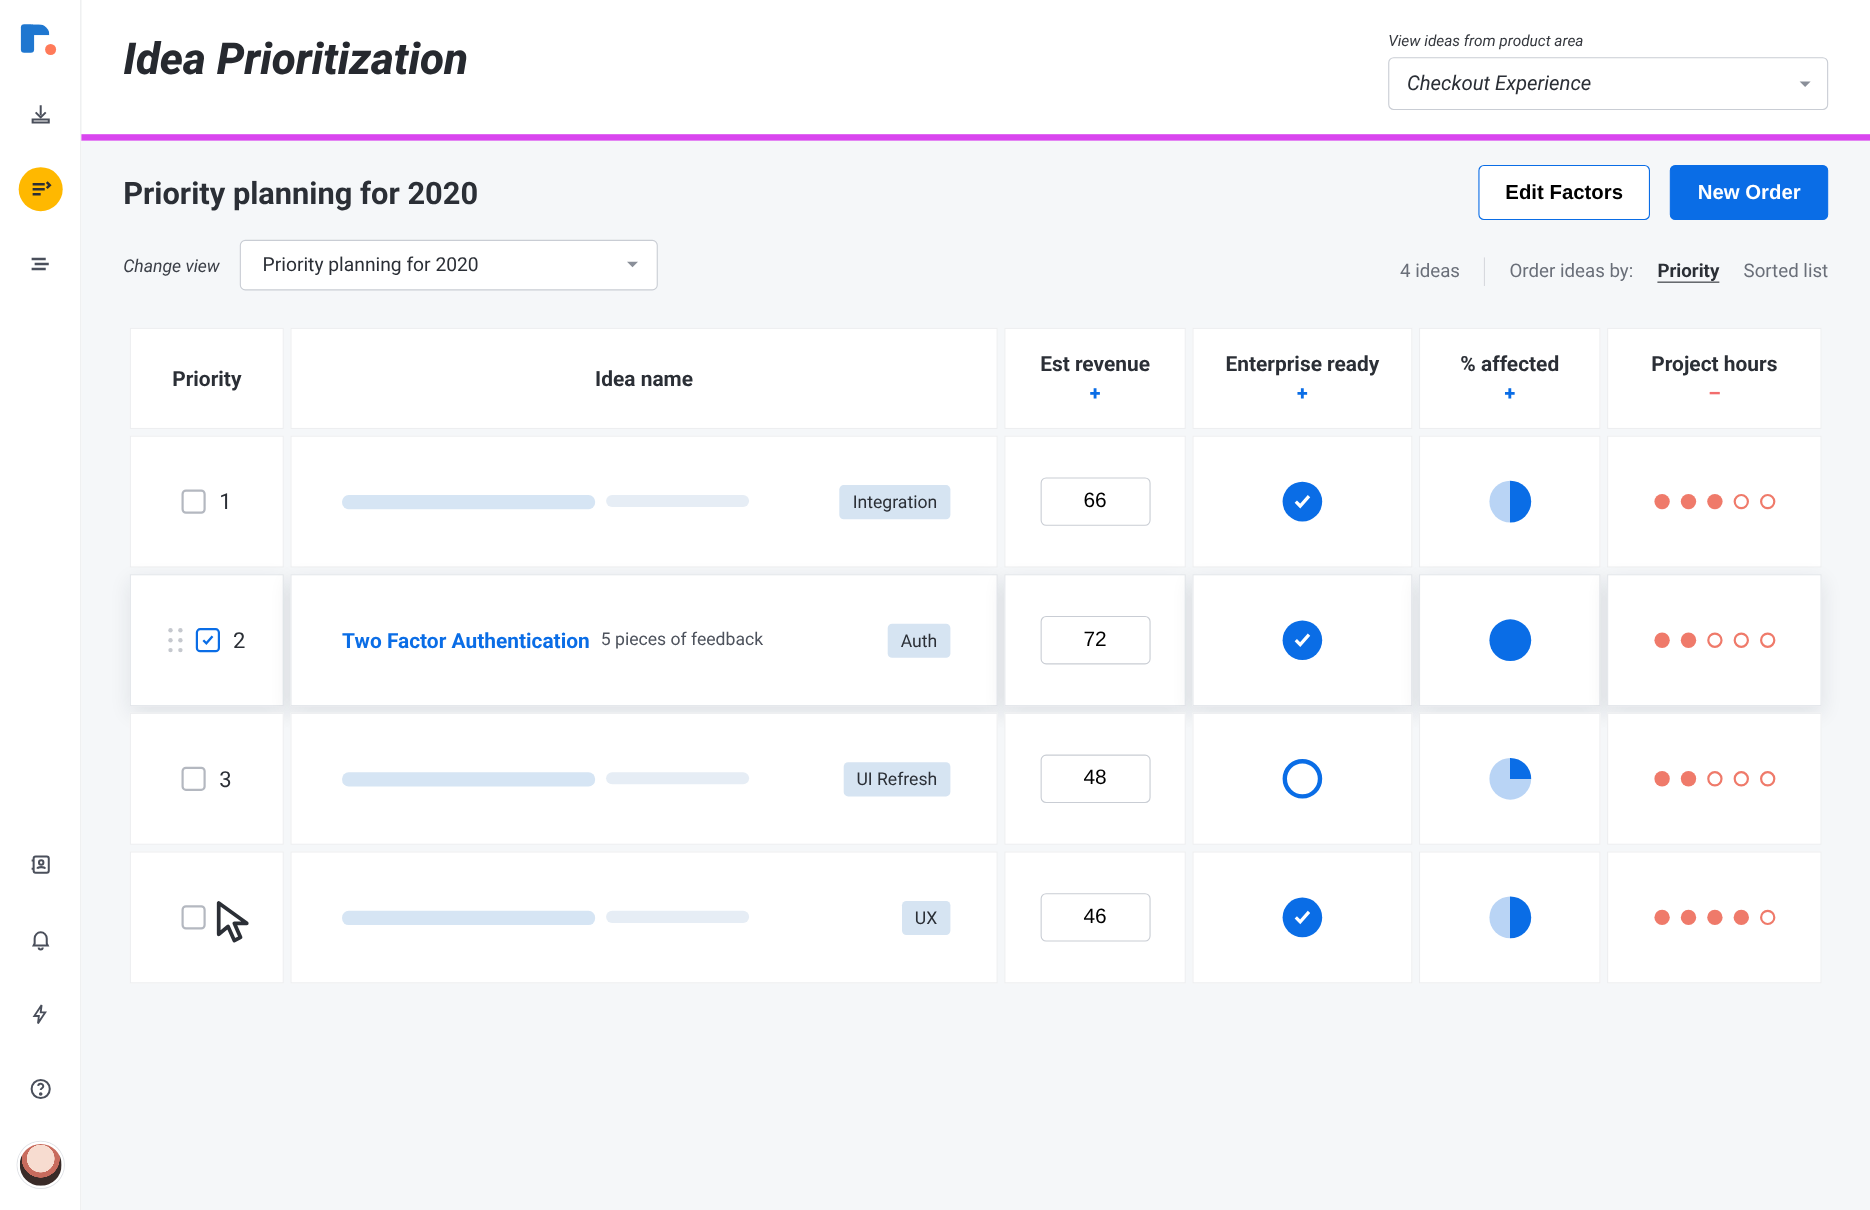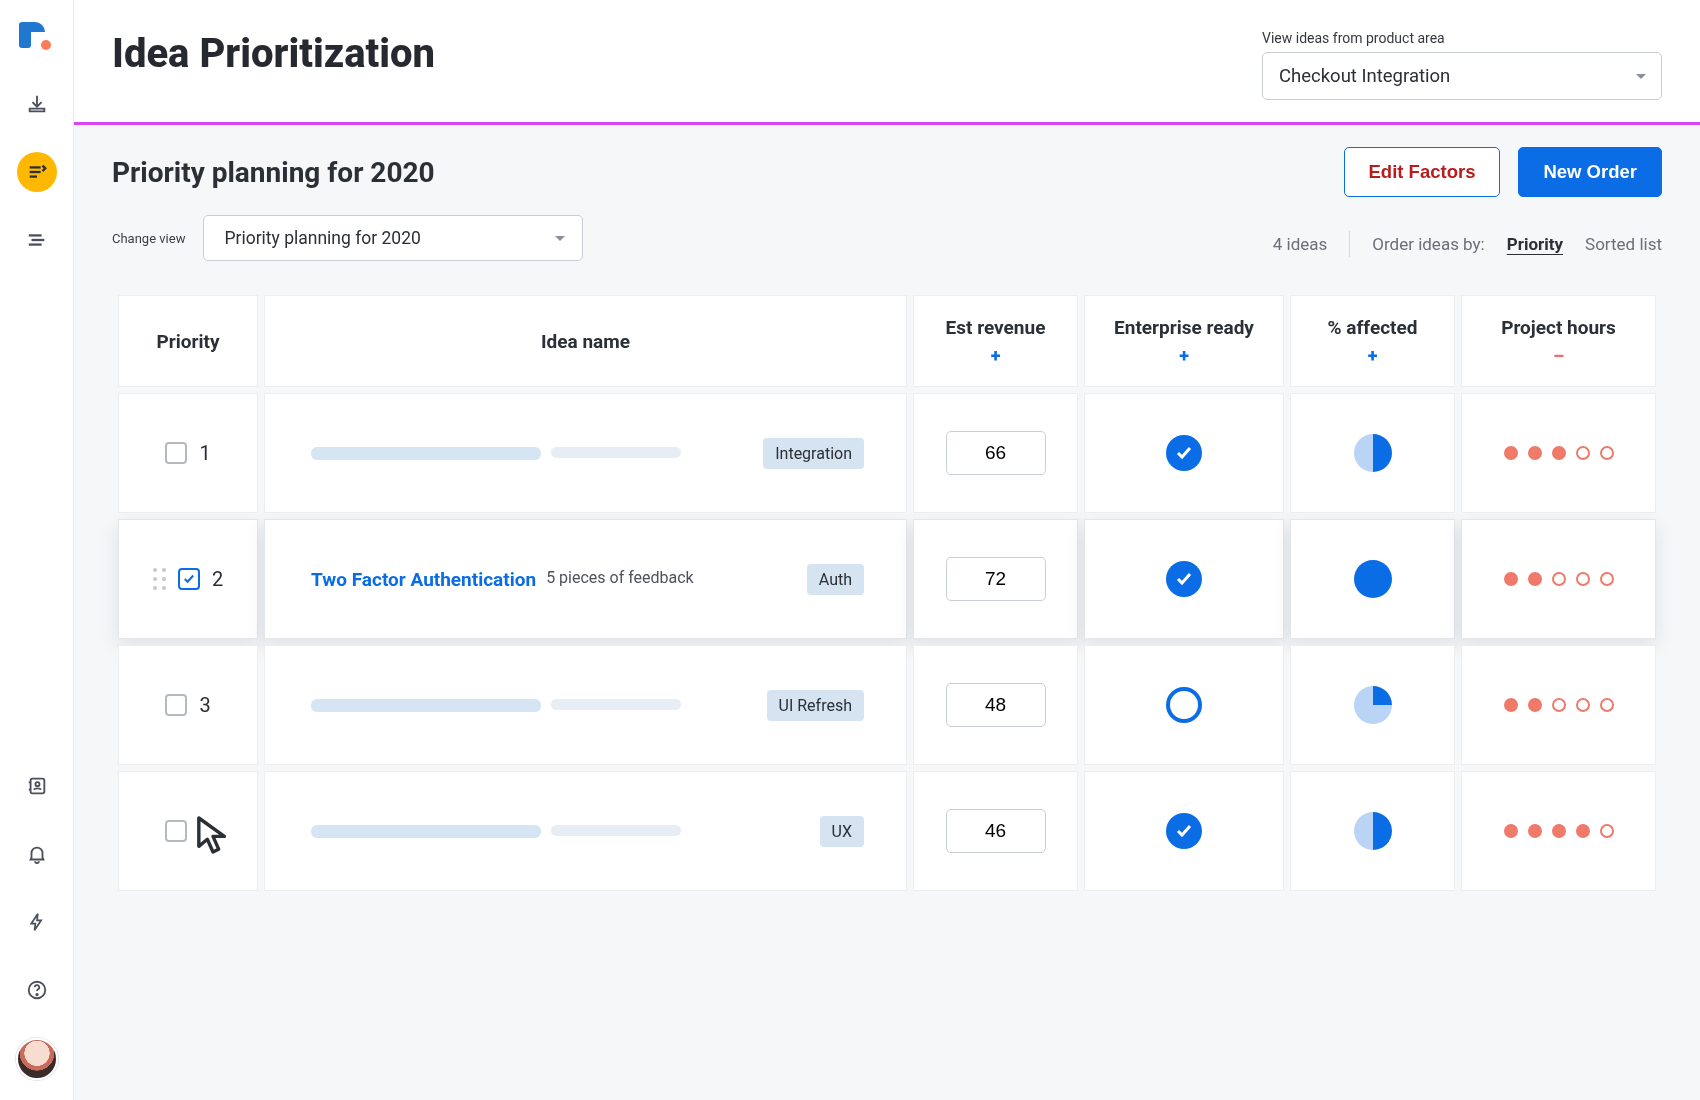--- a/index.html
+++ b/index.html
@@ -56,21 +56,22 @@
     margin-bottom: 20px;
     border: 2px solid #fff;
     box-shadow: 0 0 0 1px #e2e4e8;
   }
 
   
   .main { flex: 1; display: flex; flex-direction: column; }
   .topbar {
     display: flex; align-items: flex-start; justify-content: space-between;
     padding: 30px 38px 22px 38px;
-    border-bottom: 3px solid #d946ef;
+    border-bottom: 6px solid #d946ef;
+    font-style: italic;
   }
   .page-title {
     font-size: 40px; font-weight: 800; color: #26292f;
   }
   .product-area { display: flex; flex-direction: column; gap: 6px; }
   .product-area-label { font-size: 14px; color: #35383e; }
   .select {
     border: 1px solid #c9cdd4; border-radius: 5px;
     padding: 12px 40px 12px 16px;
     font-size: 18.5px;
@@ -92,32 +93,32 @@
     margin-bottom: 18px;
   }
   .planning-title { font-size: 28px; font-weight: 700; color: #2b2f36; }
   .toolbar-actions { display: flex; gap: 18px; }
   .btn {
     font-size: 18.5px; font-weight: 700;
     padding: 13px 24px; border-radius: 5px;
     cursor: pointer;
   }
   .btn-outline {
-    background: #fff; color: #b91c1c; border: 1.5px solid #0a6de6;
+    background: #fff; color: #000000; border: 1.5px solid #0a6de6;
   }
   .btn-primary {
     background: #0a6de6; color: #fff; border: 1.5px solid #0a6de6;
   }
 
   .toolbar-row2 {
     display: flex; align-items: center; justify-content: space-between;
     margin-bottom: 28px;
   }
   .view-group { display: flex; align-items: center; gap: 18px; }
-  .change-view-label { font-size: 13px; color: #3b3f47; }
+  .change-view-label { font-size: 16px; color: #3b3f47; font-style: italic; }
   .view-select {
     border: 1px solid #c9cdd4; border-radius: 5px; background: #fff;
     padding: 12px 46px 12px 20px; font-size: 17.5px;
     position: relative; min-width: 380px;
   }
   .view-select .caret { position: absolute; right: 16px; top: 50%; transform: translateY(-50%); color: #8a8f99; }
 
   .meta-group { display: flex; align-items: center; gap: 22px; font-size: 17px; color: #6a6f79; margin-top: 12px; }
   .meta-group .divider { width: 1px; height: 26px; background: #d7d9de; }
   .order-link { color: #2b2f36; font-weight: 700; text-decoration: underline; text-underline-offset: 4px; }
@@ -271,21 +272,21 @@
     <div class="avatar"></div>
   </nav>
 
   <div class="main">
 
     <div class="topbar">
       <h1 class="page-title">Idea Prioritization</h1>
       <div class="product-area">
         <div class="product-area-label">View ideas from product area</div>
         <div class="select">
-          <span>Checkout Integration</span>
+          <span>Checkout Experience</span>
           <span class="caret">
             <svg width="12" height="10" viewBox="0 0 12 8" fill="currentColor">
                 <path d="M1 1l5 5 5-5z"></path>
               </svg>
           </span>
         </div>
       </div>
     </div>
 
     <div class="workarea" style="position:relative;">

